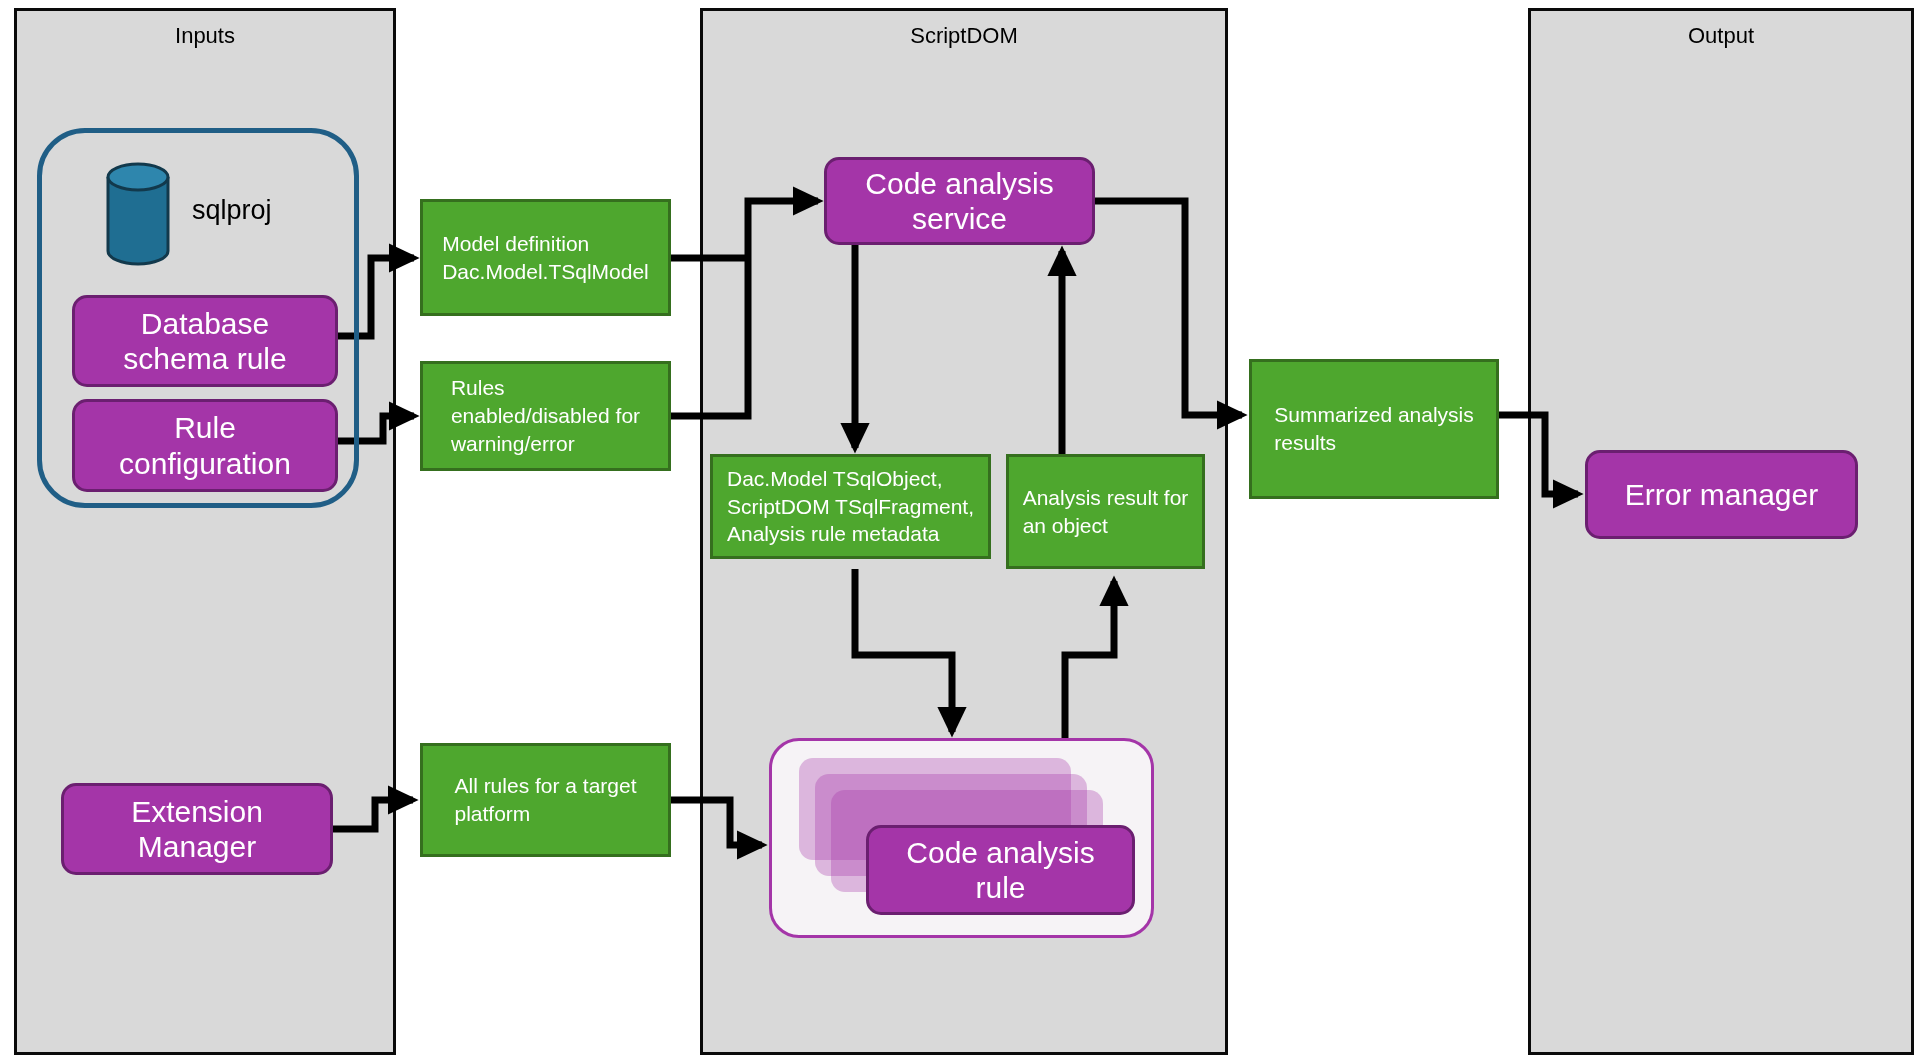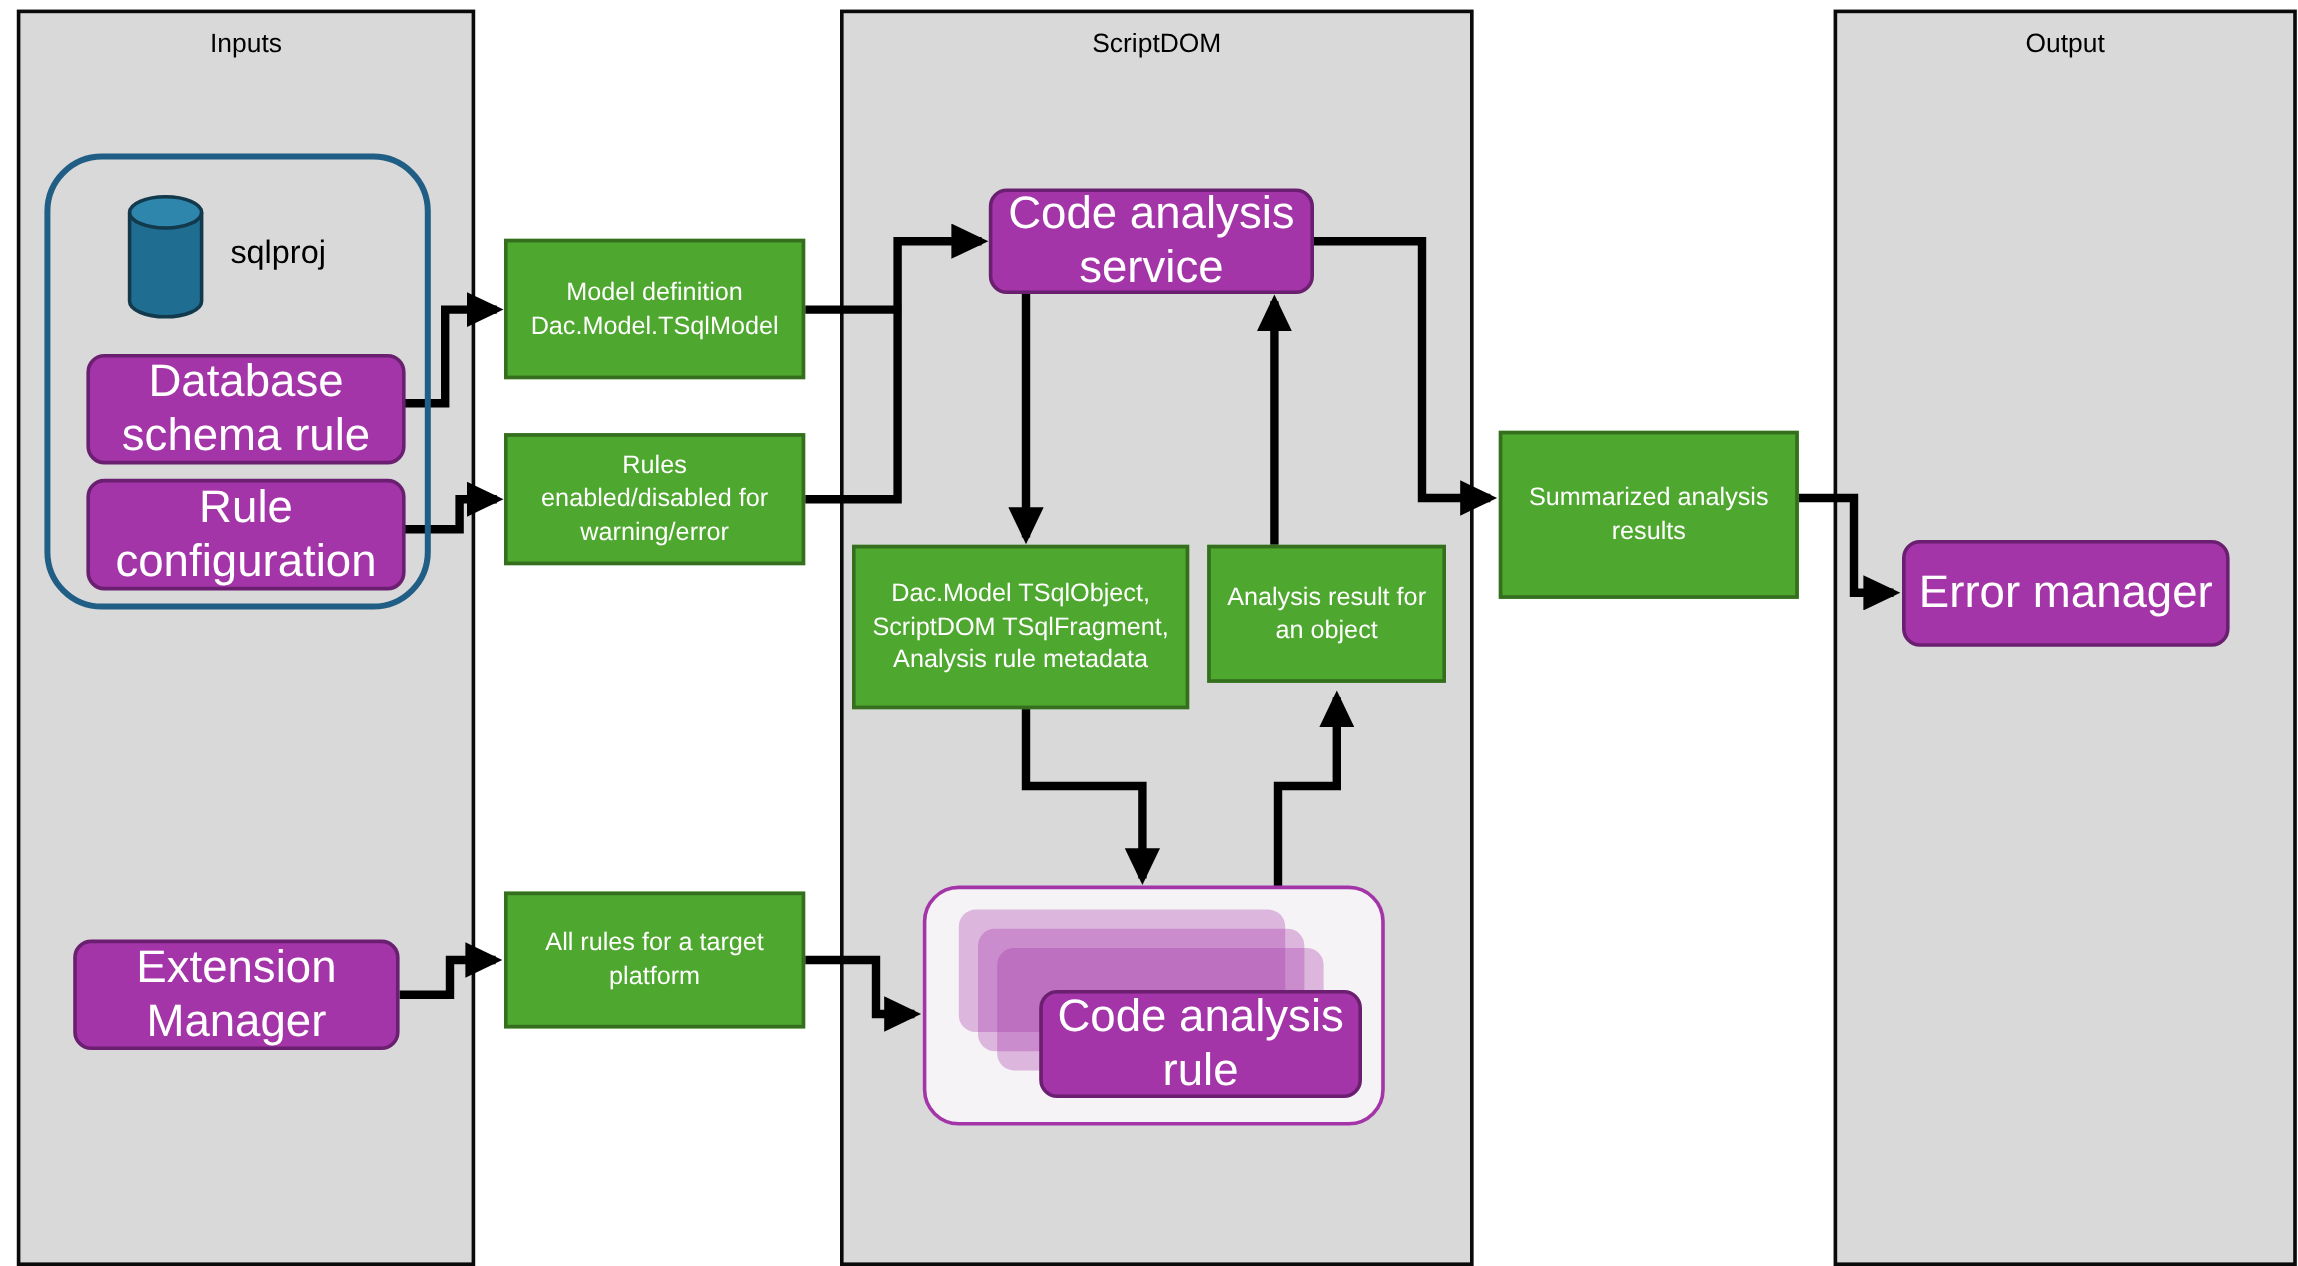--- a/index.html
+++ b/index.html
@@ -18,27 +18,27 @@
   }
 
   #arrows { position: absolute; left: 0; top: 0; pointer-events: none; }
   #arrows polyline { fill: none; stroke: #000; stroke-width: 7; }
 
   .pbox {
     position: absolute;
     background: #A435A8; border: 3px solid #6B1F70; border-radius: 15px;
     color: #fff; display: flex; align-items: center; justify-content: center;
     text-align: center; white-space: pre-line;
-    font-size: 38px; line-height: 1.18; padding: 4px 8px; box-sizing: border-box;
+    font-size: 30px; line-height: 1.18; padding: 4px 8px; box-sizing: border-box;
   }
   .gbox {
     position: absolute;
     background: #4EA72E; border: 3px solid #356F1E;
     color: #fff; display: flex; align-items: center; justify-content: center;
-    text-align: center; white-space: pre-line;
+    text-align: left; white-space: pre-line;
     font-size: 21px; line-height: 1.33; padding: 4px 4px; box-sizing: border-box;
   }
 
   .blue-group {
     position: absolute; left: 37px; top: 128px; width: 322px; height: 380px;
     border: 5px solid #205E86; border-radius: 48px; box-sizing: border-box;
   }
   .cylinder-svg { position: absolute; left: 56px; top: 26px; width: 80px; height: 110px; }
   .sqlproj-label {
     position: absolute; left: 150px; top: 42px; height: 70px;
@@ -106,21 +106,21 @@
   <div class="pbox" style="left:61px; top:783px; width:272px; height:92px;">Extension
 Manager</div>
 
   <div class="gbox" style="left:420px; top:199px; width:251px; height:117px;">Model definition
 Dac.Model.TSqlModel</div>
   <div class="gbox" style="left:420px; top:361px; width:251px; height:110px;">Rules
 enabled/disabled for
 warning/error</div>
   <div class="gbox" style="left:420px; top:743px; width:251px; height:114px;">All rules for a target
 platform</div>
-  <div class="gbox" style="left:710px; top:454px; width:281px; height:137px;">Dac.Model TSqlObject,
+  <div class="gbox" style="left:710px; top:454px; width:281px; height:105px;">Dac.Model TSqlObject,
 ScriptDOM TSqlFragment,
 Analysis rule metadata</div>
   <div class="gbox" style="left:1006px; top:454px; width:199px; height:115px;">Analysis result for
 an object</div>
   <div class="gbox" style="left:1249px; top:359px; width:250px; height:140px;">Summarized analysis
 results</div>
 
   <div class="pbox" style="left:824px; top:157px; width:271px; height:88px;">Code analysis
 service</div>
 

